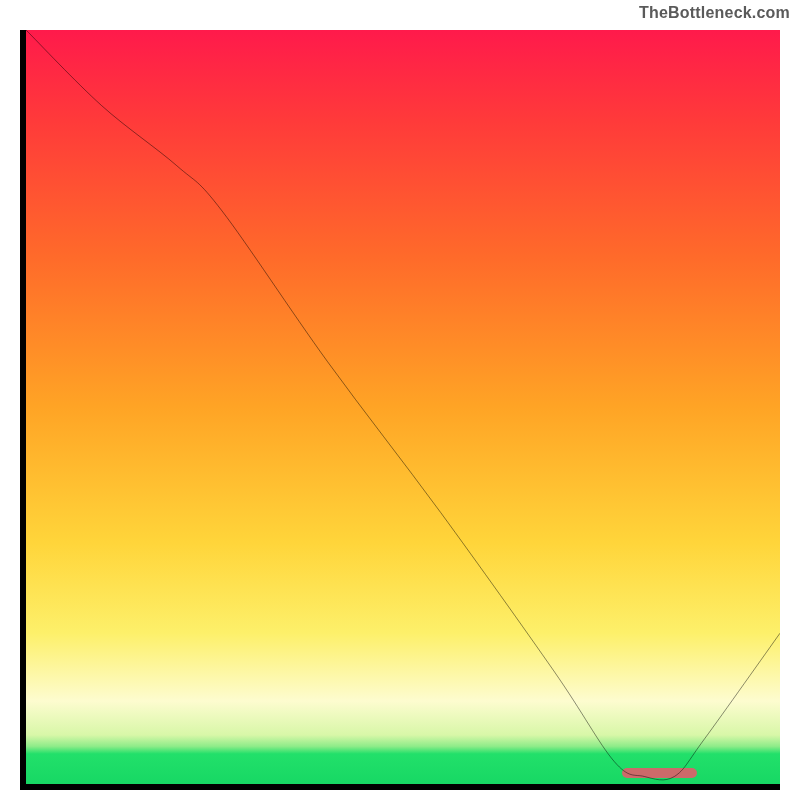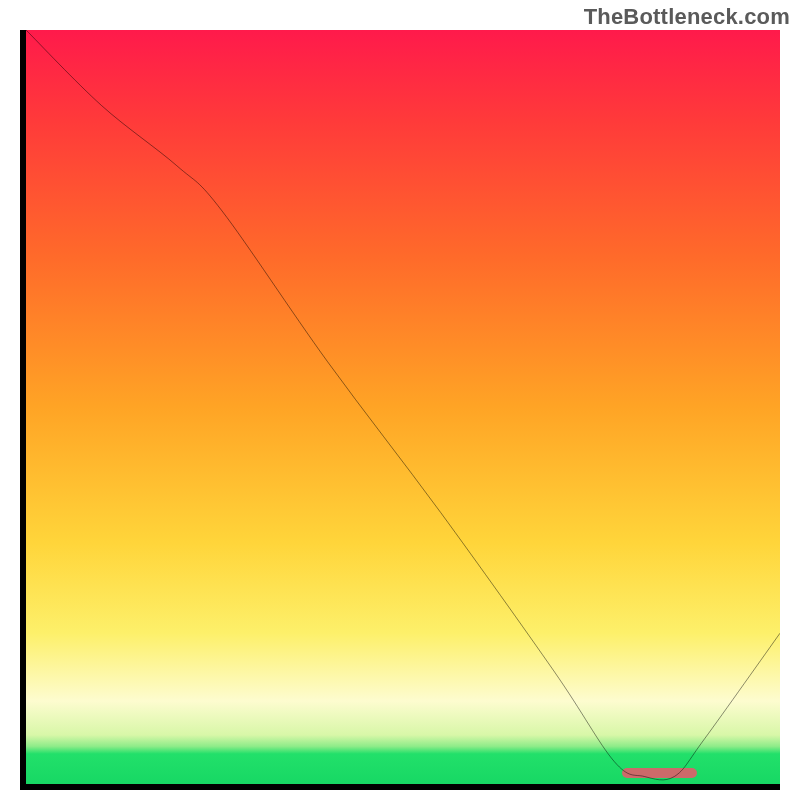--- a/index.html
+++ b/index.html
@@ -12,21 +12,21 @@
   }
   .container {
     position: relative;
     width: 800px;
     height: 800px;
   }
   .watermark {
     position: absolute;
     top: 4px;
     right: 10px;
-    font-size: 22px;
+    font-size: 16px;
     font-weight: 600;
     color: #5a5a5a;
     letter-spacing: 0.2px;
   }
   .plot-frame {
     position: absolute;
     left: 20px;
     top: 30px;
     width: 760px;
     height: 760px;

